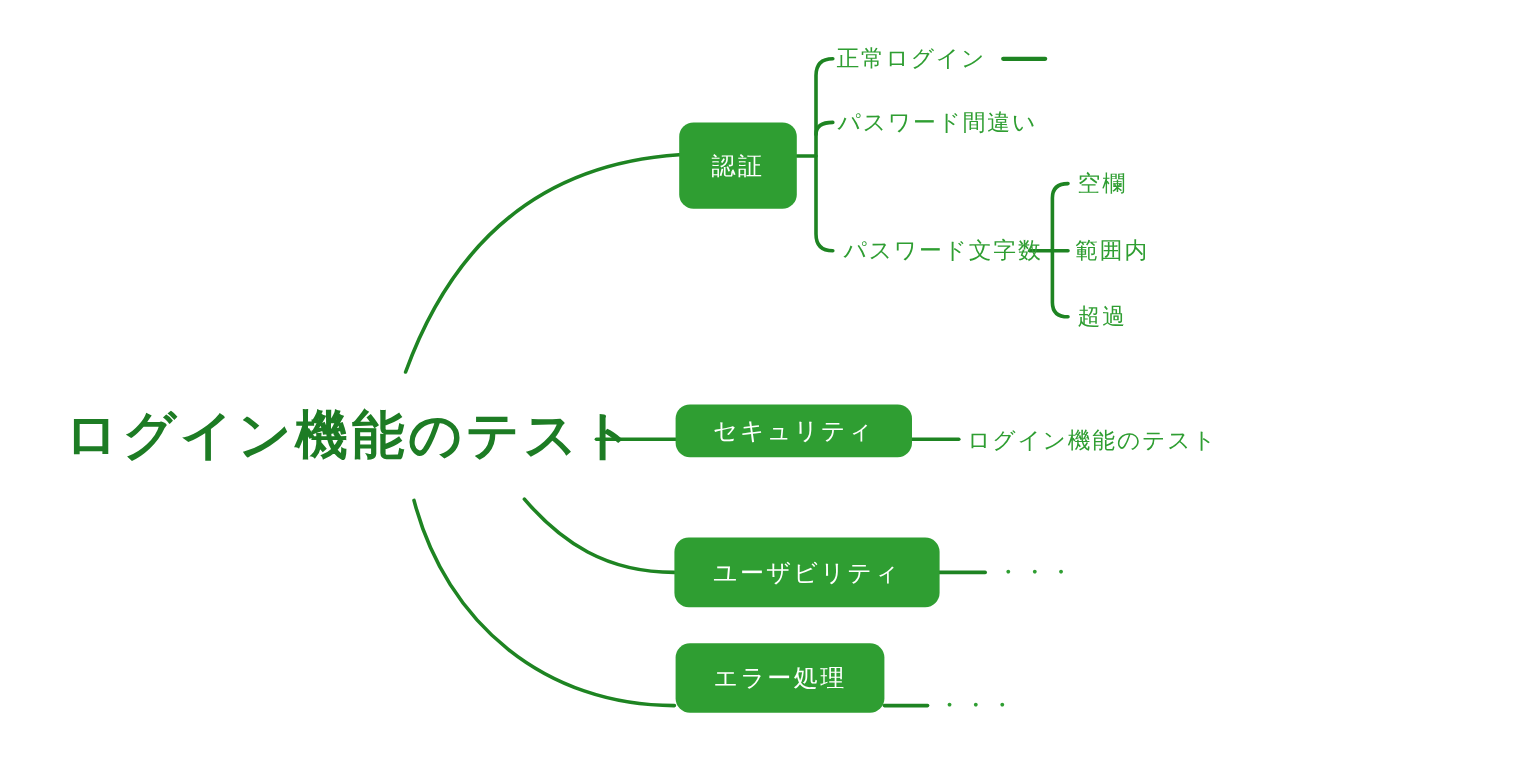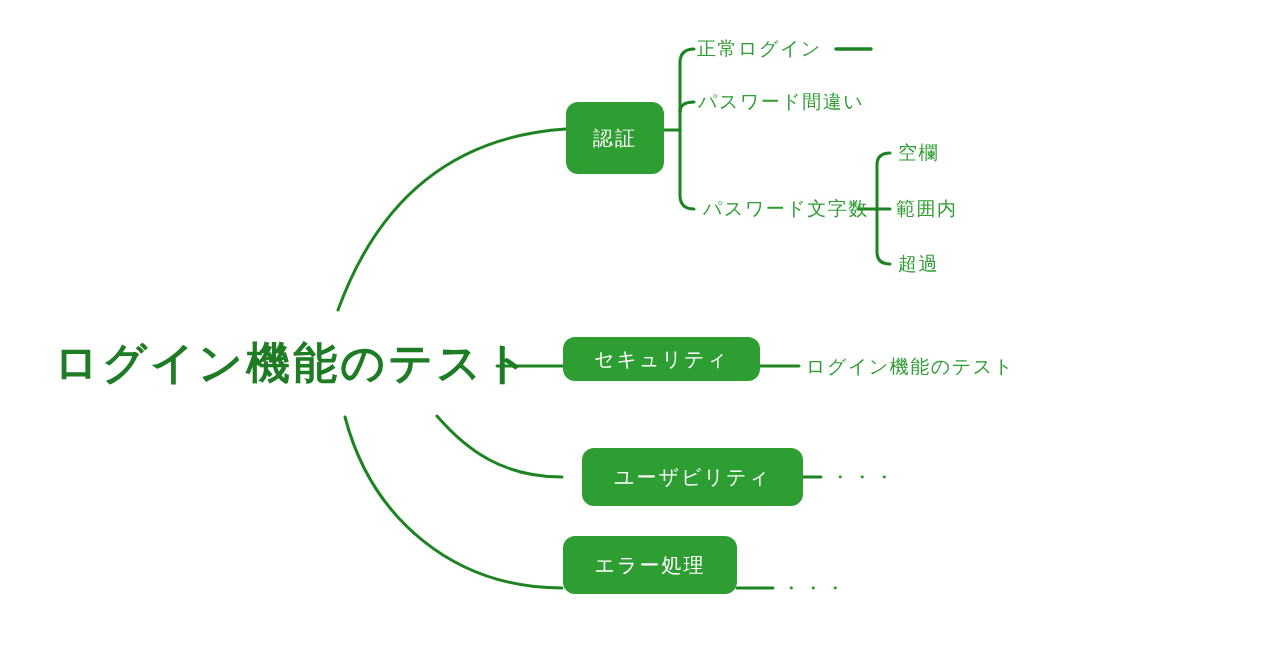--- a/index.html
+++ b/index.html
@@ -54,21 +54,21 @@
     <path d="M 782 477 L 821 477"></path>
     <path d="M 737 588 L 773 588"></path>
   </svg>
 
   <div class="root-label">ログイン機能のテスト</div>
 
   <div class="node" style="left:566px;top:102px;width:98px;height:72px;">認証</div>
 
   <div class="node" style="left:563px;top:337px;width:197px;height:44px;">セキュリティ</div>
 
-  <div class="node" style="left:562px;top:448px;width:221px;height:58px;margin-left:20px;">ユーザビリティ</div>
+  <div class="node" style="left:562px;top:448px;width:221px;height:58px;">ユーザビリティ</div>
 
   <div class="node" style="left:563px;top:536px;width:174px;height:58px;">エラー処理</div>
 
   <div class="label" style="left:697px;top:49px;">正常ログイン</div>
 
 
   <div class="label" style="left:703px;top:209px;">パスワード文字数</div>
 
   <div class="label" style="left:698px;top:102px;">パスワード間違い</div>
 

